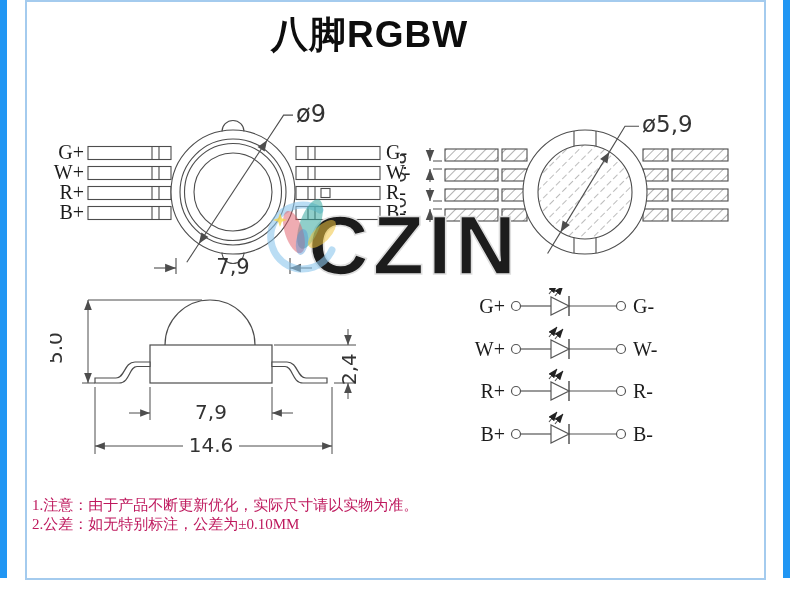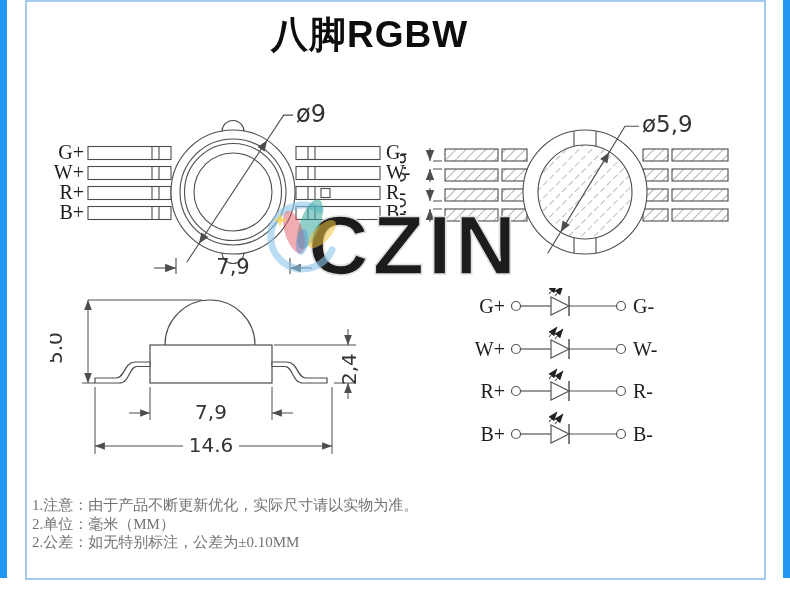--- a/index.html
+++ b/index.html
@@ -4,21 +4,21 @@
 <style>
   html,body{margin:0;padding:0;background:#fff;}
   .page{position:relative;width:790px;height:604px;background:#fff;overflow:hidden;
         font-family:"Liberation Sans",sans-serif;}
   .bar{position:absolute;top:0;width:7px;height:578px;background:#2196f3;}
   .bar.left{left:0;} .bar.right{right:0;}
   .box{position:absolute;left:25px;top:0;width:737px;height:576px;border:2px solid #a4cbee;background:transparent;}
   .title{position:absolute;left:25px;top:10px;width:689px;text-align:center;
          font-size:37px;font-weight:700;color:#0d0d0d;letter-spacing:1px;}
   .panel{position:absolute;pointer-events:none;}
-  .notes{position:absolute;left:32px;top:496px;width:710px;color:#737373;
+  .notes{position:absolute;left:32px;top:496px;width:710px;color:#be185d;
          font-family:"Liberation Serif","DejaVu Serif",serif;font-size:15px;line-height:18.5px;}
   svg text{fill:#1c1c1c;}
   .lbl{font-family:"Liberation Serif","DejaVu Serif",serif;font-size:20px;}
   .dim{font-family:"DejaVu Sans",sans-serif;fill:#333;}
   .wm-text{font-family:"Liberation Sans",sans-serif;font-weight:bold;}
 </style>
 </head>
 <body>
 
 <div class="page">
@@ -225,16 +225,15 @@
       <ellipse rx="10" ry="26" transform="translate(8,-12) rotate(20)" fill="#35a79e" opacity="0.55"></ellipse>
       <ellipse rx="9" ry="22" transform="translate(-8,-4) rotate(-18)" fill="#e05a66" opacity="0.5"></ellipse>
       <ellipse rx="8" ry="18" transform="translate(20,-2) rotate(45)" fill="#f1c440" opacity="0.55"></ellipse>
       <ellipse rx="6" ry="13" transform="translate(0,6) rotate(8)" fill="#4f95d8" opacity="0.45"></ellipse>
       <path d="M 0,-7 L 1.8,-1.8 L 7,0 L 1.8,1.8 L 0,7 L -1.8,1.8 L -7,0 L -1.8,-1.8 Z" transform="translate(-22,-16)" fill="#f6d44a" opacity="0.8"></path>
     </g>
   </svg>
 
   <div class="notes">
     <div>1.注意：由于产品不断更新优化，实际尺寸请以实物为准。</div>
-    <div>2.单位：毫米（MM）</div>
     <div>2.公差：如无特别标注，公差为±0.10MM</div>
   </div>
 </div>
 
 </body></html>

